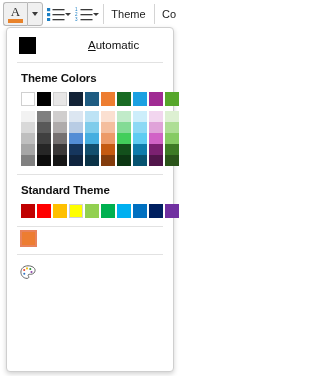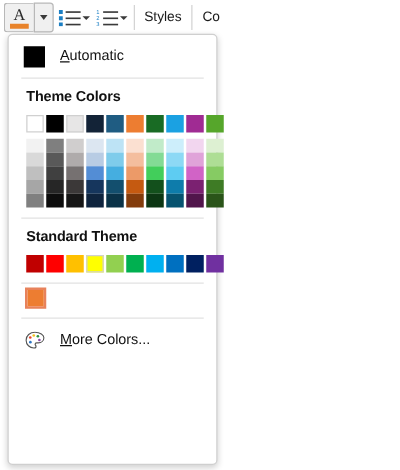--- a/index.html
+++ b/index.html
@@ -236,28 +236,28 @@
       <rect x="5.5" y="2" width="12" height="1.3" fill="#3a3a3a"></rect>
       <rect x="5.5" y="7" width="12" height="1.3" fill="#3a3a3a"></rect>
       <rect x="5.5" y="12" width="12" height="1.3" fill="#3a3a3a"></rect>
     </svg>
   </div>
   <div class="tb-btn list-drop">
     <span class="chev-sm"></span>
   </div>
 
   <div class="tb-sep"></div>
-  <div class="tb-label">Styles</div>
+  <div class="tb-label">Theme</div>
   <div class="tb-sep"></div>
   <div class="tb-label">Co</div>
 </div>
 
 <div id="menu">
 
-  <div class="menu-row" style="margin-top:3px;">
+  <div class="menu-row" style="margin-top:3px;gap:40px;">
     <span class="swatch-auto" id="auto-sw" style="background: rgb(0, 0, 0);"></span>
     <span class="menu-text"><u>A</u>utomatic</span>
   </div>
 
   <div class="sep"></div>
 
   <div class="section-title">Theme Colors</div>
   <div class="grid" id="theme-base-grid">
       <div class="sw sw-bordered" style="background: rgb(255, 255, 255);"></div>
       <div class="sw" style="background: rgb(0, 0, 0);"></div>
@@ -373,17 +373,16 @@
     <span class="icon-box">
       <svg width="16" height="15" viewBox="0 0 16 15">
         <path d="M8 0.8C3.9 0.8 0.9 3.5 0.9 7.1c0 3.6 2.8 6.3 6.2 6.3 1.1 0 1.7-0.6 1.7-1.3 0-0.4-0.2-0.7-0.4-1-0.2-0.3-0.3-0.5-0.3-0.8 0-0.6 0.5-1 1.2-1h1.3c2.6 0 4.5-1.7 4.5-4.1C15.1 2.9 12.1 0.8 8 0.8z" fill="#ffffff" stroke="#555555" stroke-width="0.9"></path>
         <circle cx="4.2" cy="5.0" r="1.05" fill="#E8452B"></circle>
         <circle cx="7.0" cy="3.4" r="1.05" fill="#F2C11B"></circle>
         <circle cx="10.3" cy="4.0" r="1.05" fill="#2C8F3E"></circle>
         <circle cx="11.5" cy="7.0" r="1.05" fill="#8B44A8"></circle>
         <circle cx="4.3" cy="8.7" r="1.05" fill="#2D74C4"></circle>
       </svg>
     </span>
-    <span class="menu-text"><u>M</u>ore Colors...</span>
   </div>
 
 
 </div>
 
 </body></html>

